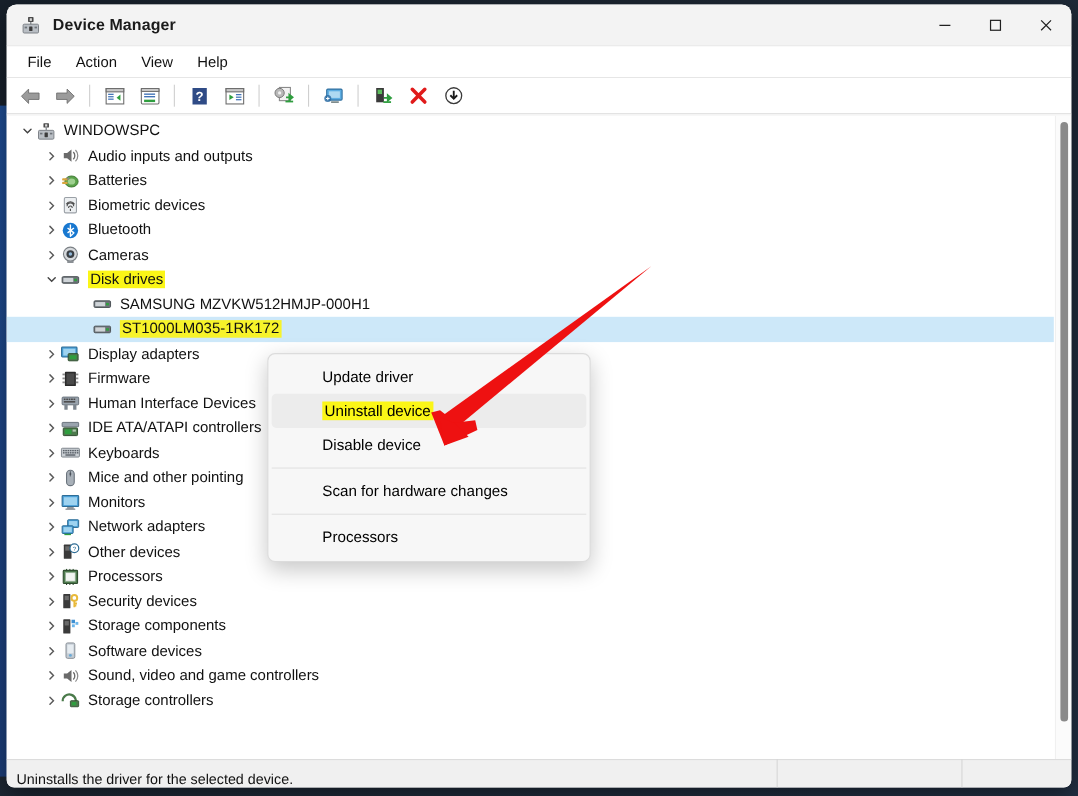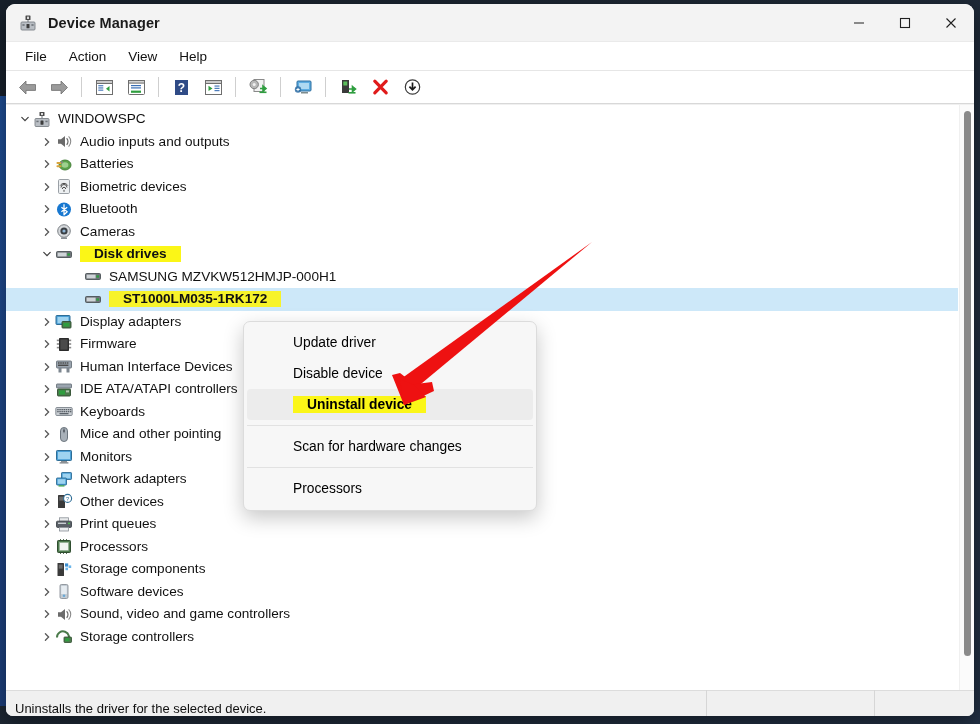--- a/index.html
+++ b/index.html
@@ -87,21 +87,21 @@
   .row .chev {
     width: 16px; height: 16px; display:flex; align-items:center; justify-content:center;
     color:#5a5a5a; flex:none;
   }
   .row .ico { width: 18px; height: 17px; margin-right: 7px; flex:none; position: relative; }
   .row.lvl0 { padding-left: 11px; }
   .row.lvl1 { padding-left: 33px; }
   .row.lvl2 { padding-left: 55px; }
   .row.lvl2 .ico { margin-left: 23px; }
   .lbl { line-height: 1; }
-  .hl { background: #fbf617; padding: 1px 14px; font-weight: bold; }
+  .hl { background: #fbf617; padding: 1px 2px; }
   .row.selected { background: #cde8f9; }
   .row.selected .hl { background: #f7f32a; }
 
   
   .ctxmenu {
     position: absolute;
     left: 237px; top: 216px; width: 294px;
     background: #f7f7f7;
     border: 1px solid #dcdcdc;
     border-radius: 7px;
@@ -593,37 +593,20 @@
           <svg width="18" height="17" viewBox="0 0 18 17">
             <rect x="3" y="2" width="7" height="13" rx="0.6" fill="#3a3a3a"></rect>
             <rect x="4.3" y="3.6" width="4" height="4" fill="#6a6a6a"></rect>
             <circle cx="12.6" cy="5.4" r="4" fill="#ffffff" stroke="#2e6d96" stroke-width="1.1"></circle>
             <text x="12.6" y="7.6" font-size="5.6" fill="#2e6d96" text-anchor="middle" font-family="Liberation Sans, sans-serif">?</text>
           </svg>
         </span>
         <span class="lbl">Other devices</span>
       </div>
 
-      <div class="row lvl1">
-        <span class="chev">
-          <svg width="10" height="10" viewBox="0 0 10 10">
-              <path d="M3.4 1.8L6.6 5 3.4 8.2" stroke="#5a5a5a" stroke-width="1.3" fill="none" stroke-linecap="round"></path>
-            </svg>
-        </span>
-        <span class="ico">
-          <svg width="18" height="17" viewBox="0 0 18 17">
-            <rect x="4.5" y="1.8" width="9" height="3.4" fill="#e8eaec" stroke="#8a9097" stroke-width="0.8"></rect>
-            <rect x="1.5" y="5.2" width="15" height="6.2" rx="1" fill="#5a6067" stroke="#3d4349" stroke-width="0.9"></rect>
-            <rect x="3" y="6.6" width="8" height="1.4" fill="#c9ced3"></rect>
-            <circle cx="14" cy="7.3" r="0.9" fill="#4ad24a"></circle>
-            <rect x="4.5" y="11.4" width="9" height="3.6" fill="#eceef0" stroke="#8a9097" stroke-width="0.8"></rect>
-          </svg>
-        </span>
-        <span class="lbl">Print queues</span>
-      </div>
 
       <div class="row lvl1">
         <span class="chev">
           <svg width="10" height="10" viewBox="0 0 10 10">
               <path d="M3.4 1.8L6.6 5 3.4 8.2" stroke="#5a5a5a" stroke-width="1.3" fill="none" stroke-linecap="round"></path>
             </svg>
         </span>
         <span class="ico">
           <svg width="18" height="17" viewBox="0 0 18 17">
             <rect x="2.5" y="2.5" width="13" height="12" rx="0.8" fill="#4d7a4d" stroke="#2f4d2f" stroke-width="1"></rect>
@@ -634,20 +617,36 @@
                 <rect x="11" y="1.2" width="1" height="1.4"></rect>
               <rect x="5" y="14.4" width="1" height="1.4"></rect>
                 <rect x="8" y="14.4" width="1" height="1.4"></rect>
                 <rect x="11" y="14.4" width="1" height="1.4"></rect>
             </g>
           </svg>
         </span>
         <span class="lbl">Processors</span>
       </div>
 
+      <div class="row lvl1">
+        <span class="chev">
+          <svg width="10" height="10" viewBox="0 0 10 10">
+              <path d="M3.4 1.8L6.6 5 3.4 8.2" stroke="#5a5a5a" stroke-width="1.3" fill="none" stroke-linecap="round"></path>
+            </svg>
+        </span>
+        <span class="ico">
+          <svg width="18" height="17" viewBox="0 0 18 17">
+            <rect x="2.5" y="2" width="6.5" height="13" rx="0.6" fill="#3a3a3a"></rect>
+            <rect x="3.8" y="3.6" width="3.8" height="4" fill="#6a6a6a"></rect>
+            <circle cx="12.6" cy="5.6" r="2.6" fill="none" stroke="#e8b93a" stroke-width="1.8"></circle>
+            <path d="M12.6 8v6M12.6 10.6h2.4M12.6 12.6h1.8" stroke="#e8b93a" stroke-width="1.7"></path>
+          </svg>
+        </span>
+        <span class="lbl">Security devices</span>
+      </div>
 
       <div class="row lvl1">
         <span class="chev">
           <svg width="10" height="10" viewBox="0 0 10 10">
               <path d="M3.4 1.8L6.6 5 3.4 8.2" stroke="#5a5a5a" stroke-width="1.3" fill="none" stroke-linecap="round"></path>
             </svg>
         </span>
         <span class="ico">
           <svg width="18" height="17" viewBox="0 0 18 17">
             <rect x="2.5" y="2" width="6.5" height="13" rx="0.6" fill="#3a3a3a"></rect>
@@ -707,25 +706,25 @@
         </span>
         <span class="lbl">Storage controllers</span>
       </div>
 
     </div>
 
     <div class="ctxmenu">
       <div class="ctx-item">
         <span>Update driver</span>
       </div>
+      <div class="ctx-item hover">
+        <span class="hl">Uninstall device</span>
+      </div>
       <div class="ctx-item">
         <span>Disable device</span>
-      </div>
-      <div class="ctx-item hover">
-        <span class="hl">Uninstall device</span>
       </div>
       <div class="ctx-sep"></div>
       <div class="ctx-item">
         <span>Scan for hardware changes</span>
       </div>
       <div class="ctx-sep"></div>
       <div class="ctx-item">
         <span>Processors</span>
       </div>
     </div>

